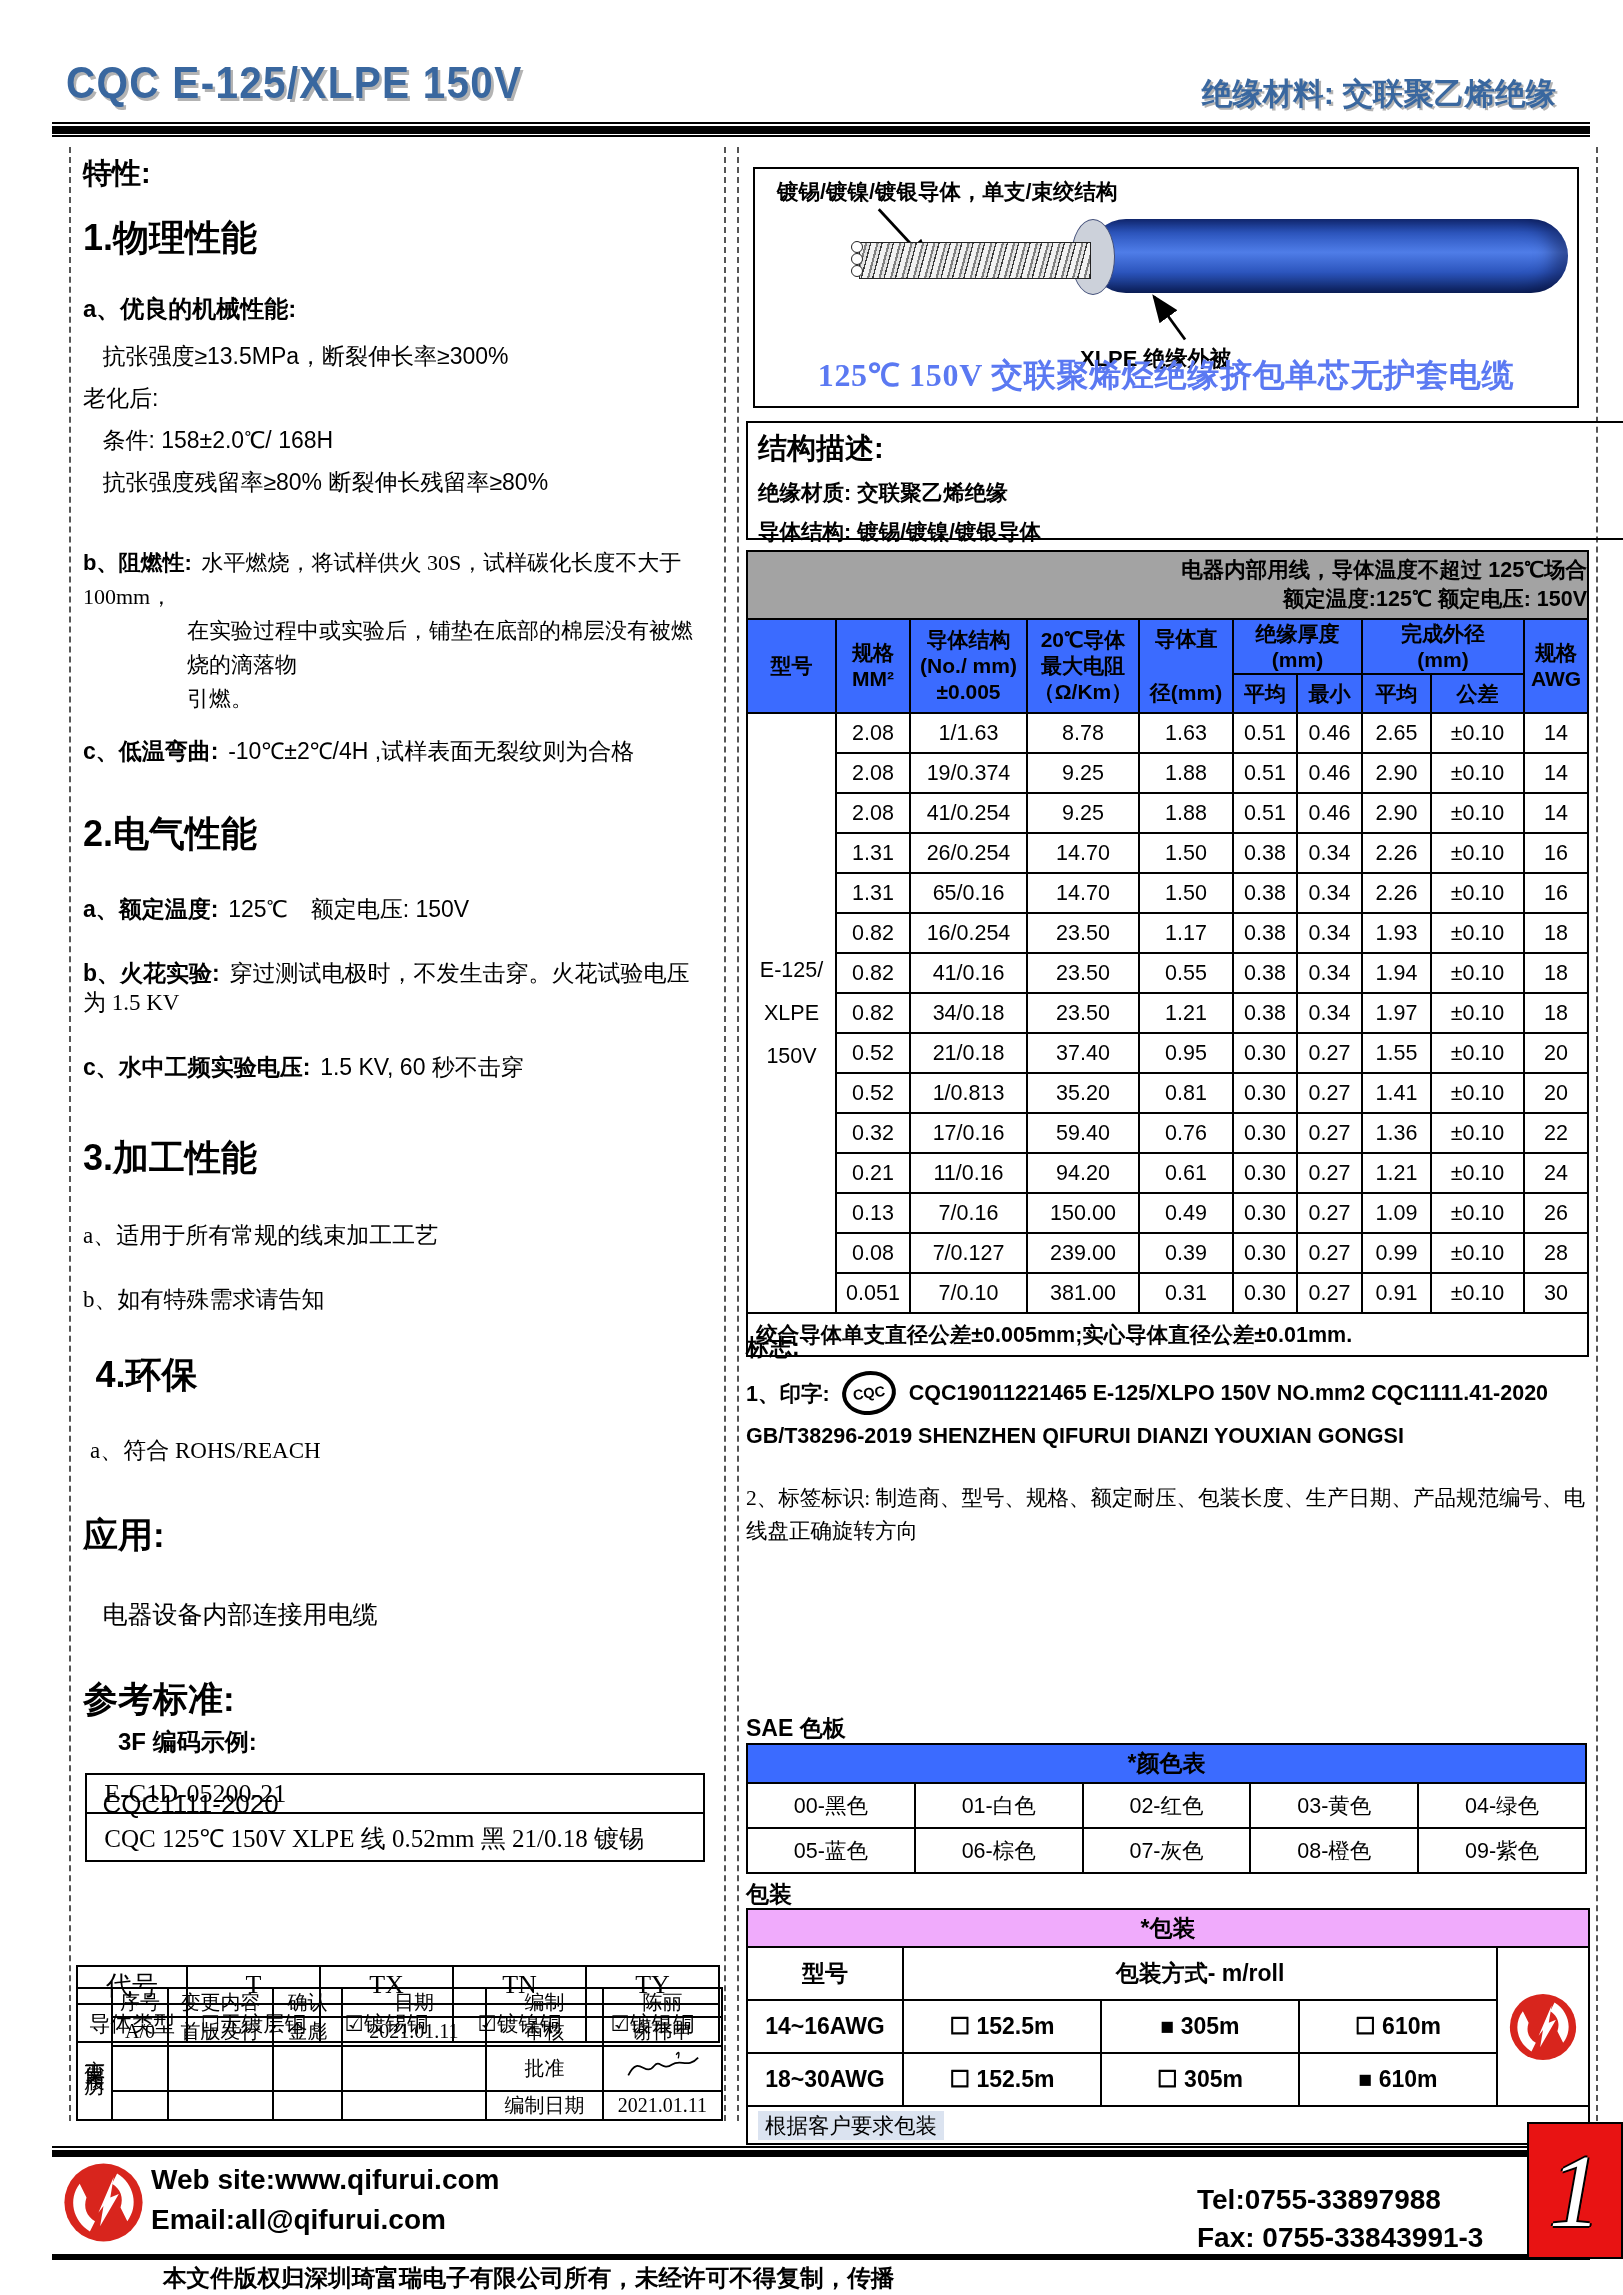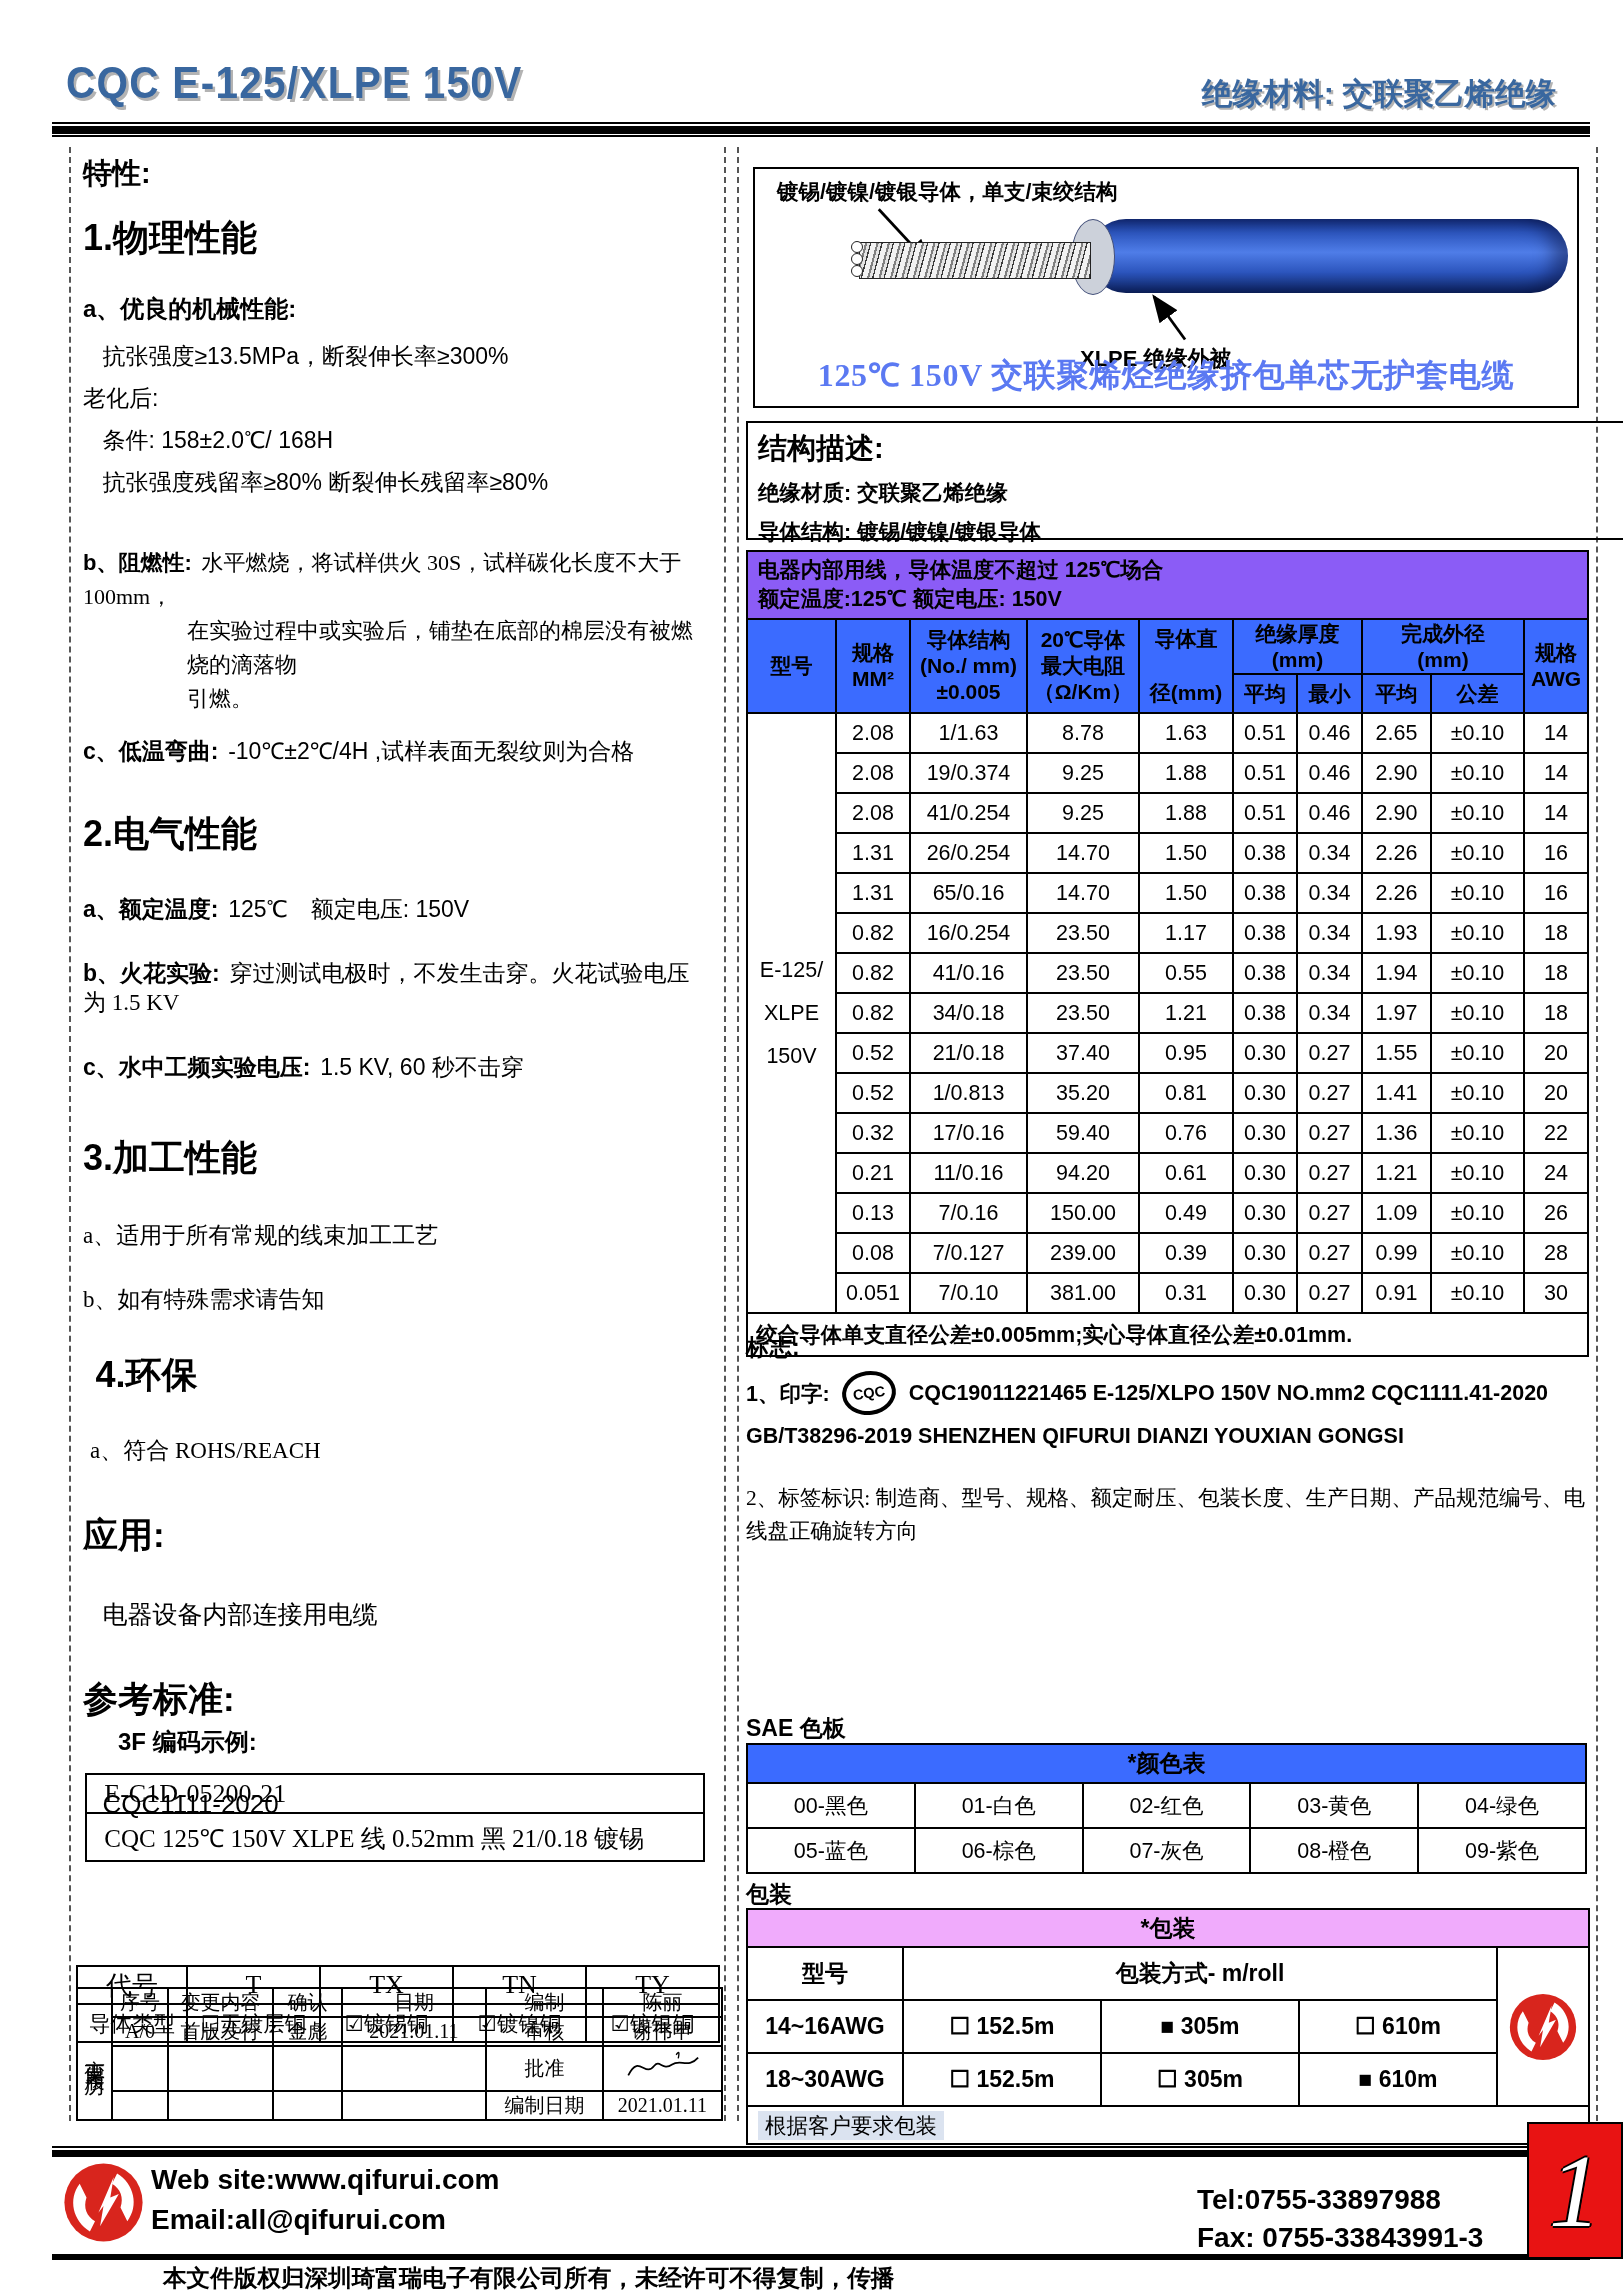--- a/index.html
+++ b/index.html
@@ -61,21 +61,21 @@
     box-shadow:inset -14px 0 18px rgba(0,0,30,.4)}
   .xlpe-label{position:absolute;left:325px;top:175px;font-size:22px;font-weight:600}
   .cable-title{position:absolute;bottom:8.3px;width:100%;text-align:center;font-size:32px;font-weight:600;
     color:#5b79f2;font-family:"Liberation Serif",serif;letter-spacing:0.7px}
   #struct-box{position:absolute;left:746px;top:421px;width:930px;height:119px;border:2.1px solid #000;
     padding-left:10px;box-sizing:border-box}
   .struct-title{font-size:29px;font-weight:700;margin-top:5.6px}
   .struct-line{font-size:21.5px;font-weight:600;margin-top:9.7px}
   
   #spec-table{position:absolute;left:746px;top:550px;width:841px}
-  #spec-table .band td{background:#8b5cf6;text-align:left;padding:4.2px 0 4.2px 9.7px}
+  #spec-table .band td{background:#a3a3a3;text-align:right;padding:4.2px 0 4.2px 9.7px}
   #spec-table .band div{font-size:21.5px;font-weight:700;line-height:29px}
   #spec-table th{background:#3b6bff;font-size:21px;font-weight:600;line-height:26px}
   #spec-table .bh1 th{height:53px}
   #spec-table .bh2 th{height:37px}
   .spread{display:flex;flex-direction:column;justify-content:space-between;height:80px;padding:4.2px 0}
   #spec-table td{font-size:21.5px;height:38px}
   #spec-table td.model{font-size:21.5px;line-height:43px}
   #spec-table .fnote td{text-align:left;font-weight:600;padding:5.6px 0 5.6px 8.3px;height:auto}
   
   #marks{position:absolute;left:746px;top:1332px;width:843px}

